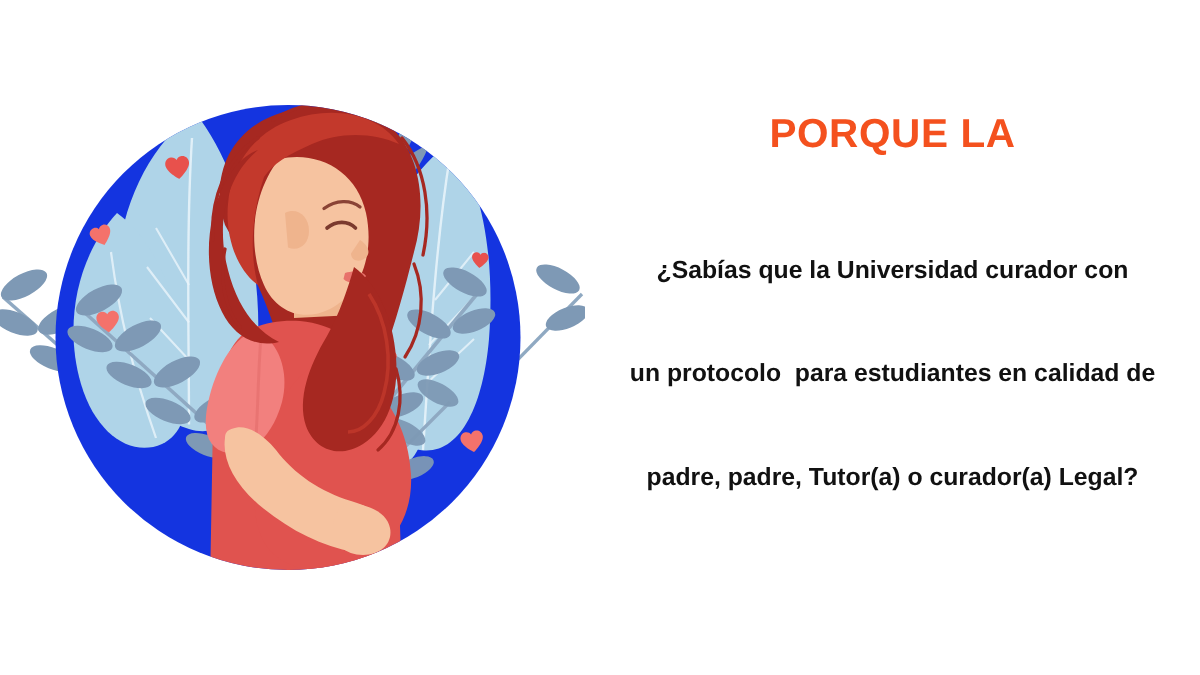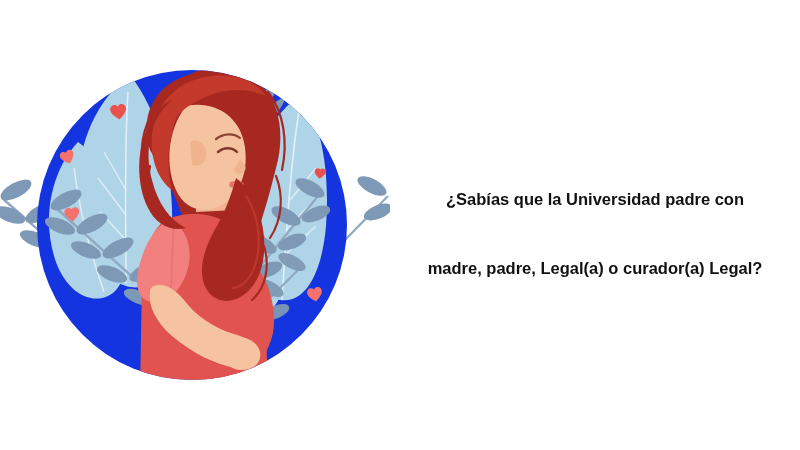--- a/index.html
+++ b/index.html
@@ -245,20 +245,22 @@
             <path d="M264 246 C270 266 266 288 252 300"></path>
             <path d="M150 166 C146 186 150 206 160 218"></path>
           </g>
         </g>
       </g>
     </svg>
   </div>
 
   <div id="text-panel">
     <h1 id="headline">
+      <span class="hl-line">PORQUE LA</span>
     </h1>
     <p id="subcopy">
-      <span class="sc-line">¿Sabías que la Universidad padre con</span>
-      <span class="sc-line">madre, padre, Legal(a) o curador(a) Legal?</span>
+      <span class="sc-line">¿Sabías que la Universidad curador con</span>
+      <span class="sc-line">un protocolo  para estudiantes en calidad de</span>
+      <span class="sc-line">padre, padre, Tutor(a) o curador(a) Legal?</span>
     </p>
   </div>
 
 </div>
 
 </body></html>

